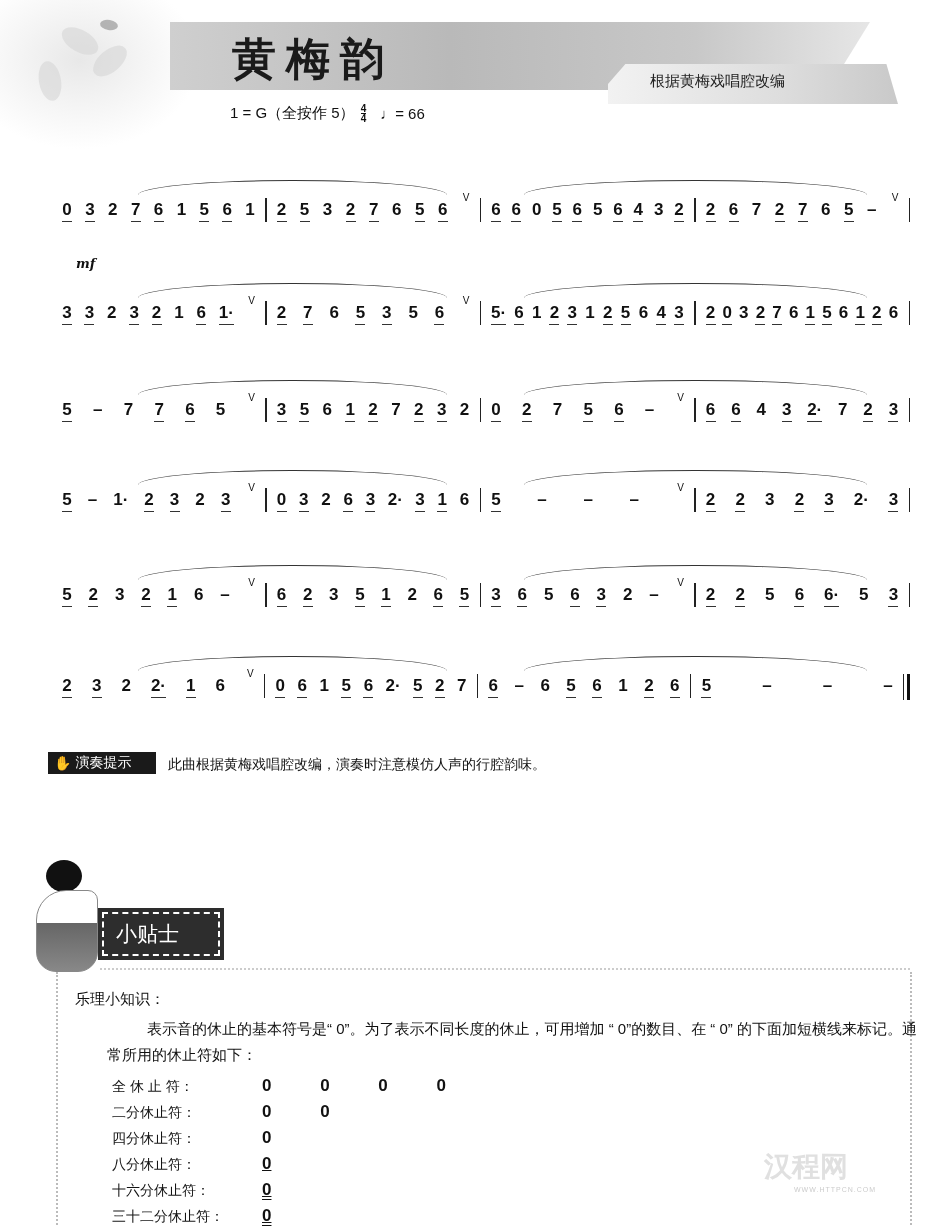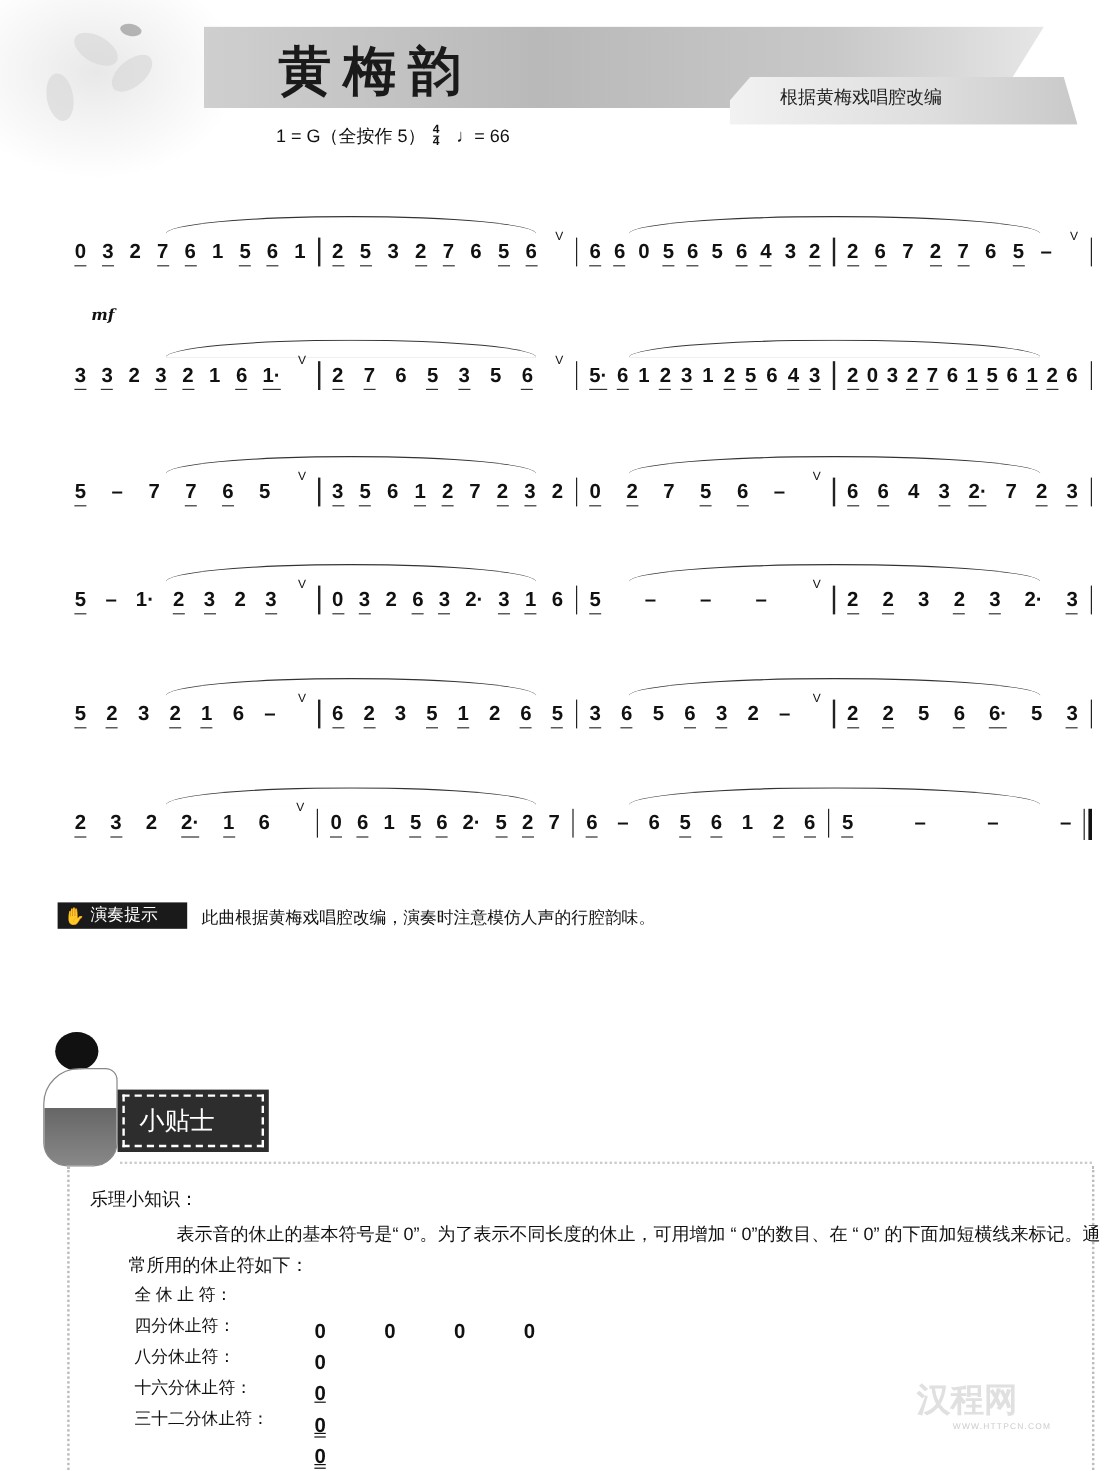--- a/index.html
+++ b/index.html
@@ -49,21 +49,21 @@
   .girl .body { position:absolute; left:0; top:30px; width:60px; height:80px; background:linear-gradient(#fff 0,#fff 40%,#666 40%,#888 100%);
                 border-radius:30px 10px 20px 20px; border:1px solid #888; }
   .ticket { left:98px; top:908px; width:126px; height:52px; background:#2d2d2d; color:#fff;
             font-size:21px; font-weight:normal; display:flex; align-items:center; padding-left:18px; box-sizing:border-box;
             outline:2px dashed #fff; outline-offset:-6px; }
   .box { left:56px; top:972px; width:852px; height:260px; border-left:2px dotted #bbb; border-right:2px dotted #bbb; }
   .wave { left:100px; top:968px; width:810px; height:8px; border-top:2px dotted #ccc; }
   .knowhead { left:75px; top:990px; font-size:15px; }
   .para { left:75px; top:1016px; width:820px; font-size:15px; line-height:26px; text-indent:40px;margin-left:32px; }
   .rests { left:112px; top:1070px; font-size:14px; }
-  .rests .row { height:26px; display:flex; align-items:flex-start; }
+  .rests .row { height:26px; display:flex; align-items:flex-end; }
   .rests .lbl { width:150px; }
   .rests .val { font-weight:bold; font-size:17px; letter-spacing:22px;margin-top:30px; }
   .rests .val.u1s { text-decoration:underline; letter-spacing:0; }
   .rests .val.u2s { text-decoration:underline double; letter-spacing:0; }
   .watermark { left:764px; top:1148px; color:#e0e0e0; font-size:28px; font-weight:bold; }
   .watermark small { display:block; font-size:7px; letter-spacing:1px; font-weight:normal; color:#ccc; margin-left:30px; }
 </style>
 </head>
 <body>
 
@@ -409,20 +409,24 @@
 <div class="abs wave"></div>
 <div class="abs box"></div>
 <div class="abs knowhead">乐理小知识：</div>
 <div class="abs para">表示音的休止的基本符号是“ 0”。为了表示不同长度的休止，可用增加 “ 0”的数目、在 “ 0” 的下面加短横线来标记。通常所用的休止符如下：</div>
 <div class="abs rests">
   <div class="row">
       <span class="lbl">全 休 止 符：</span>
       <span class="val">0 0 0 0</span>
     </div>
   <div class="row">
+      <span class="lbl">二分休止符：</span>
+      <span class="val">0 0</span>
+    </div>
+  <div class="row">
       <span class="lbl">四分休止符：</span>
       <span class="val">0</span>
     </div>
   <div class="row">
       <span class="lbl">八分休止符：</span>
       <span class="val u1s">0</span>
     </div>
   <div class="row">
       <span class="lbl">十六分休止符：</span>
       <span class="val u2s">0</span>

